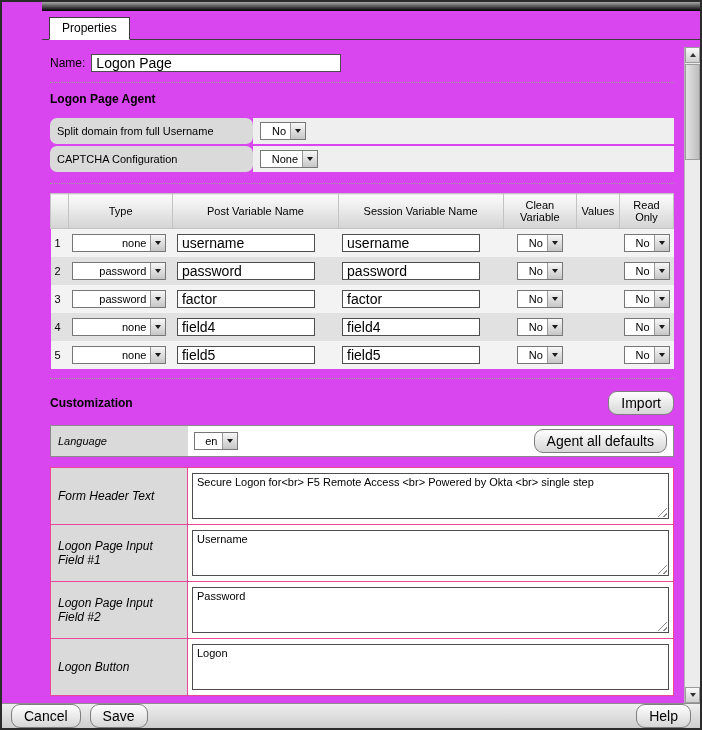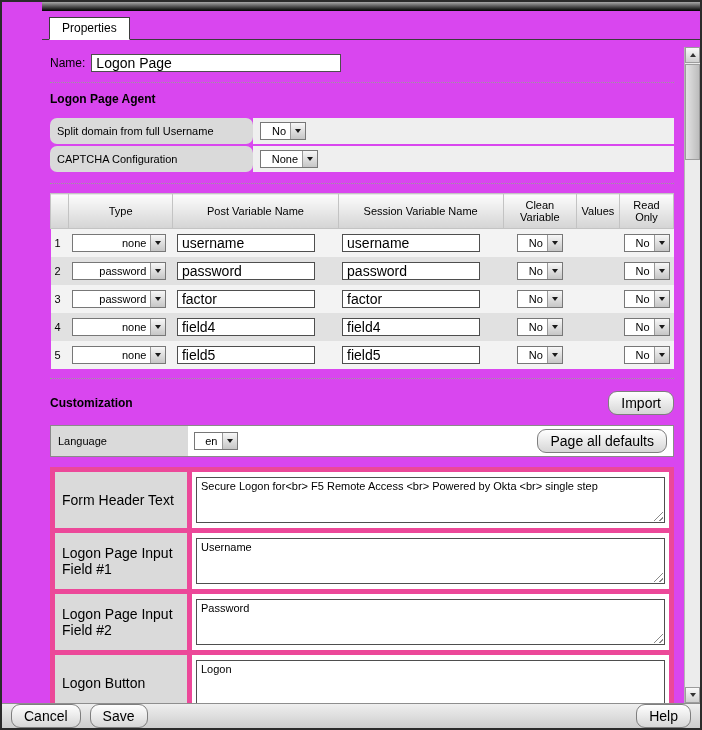--- a/index.html
+++ b/index.html
@@ -82,27 +82,27 @@
 
   .pbtn {
     border:1px solid #7e7e7e; border-radius:9px;
     background:linear-gradient(#ffffff,#d6d6d6);
     font-size:14px; padding:3px 12px; font-family:"Liberation Sans", sans-serif;
     color:#000; cursor:pointer; white-space:nowrap;
   }
 
   table.lang { width:100%; border:1px solid #8a8a8a; border-collapse:collapse; margin-bottom:10px; }
   .lang td { font-size:11px; padding:3px 6px; height:26px; }
-  .lang .lbl { background:#dadada; width:137px; padding-left:7px; }
+  .lang .lbl { background:#dadada; width:137px; padding-left:7px;font-style:italic; }
   .lang .val { background:#fff; }
   .lang .valflex { display:flex; align-items:center; justify-content:space-between; }
 
   table.form { width:100%; border:1px solid #8a8a8a; border-collapse:collapse; }
-  .form td { border:5px solid #ec4899; }
-  .form .fl { background:#dadada; width:137px; font-size:14px; padding:4px 7px; vertical-align:middle; }
+  .form td { border:1px solid #ec4899; }
+  .form .fl { background:#dadada; width:137px; font-size:12px; padding:4px 7px; vertical-align:middle;font-style:italic; }
   .form .fv { padding:5px 4px; background:#fff; }
   .ta-wrap { position:relative; }
   textarea.ta {
     width:100%; height:46px; border:1px solid #4e4e4e; resize:none; overflow:hidden;
     font-family:"Liberation Sans", sans-serif; font-size:11px; padding:2px 4px; display:block;
   }
   .grip {
     position:absolute; right:2px; bottom:2px; width:11px; height:11px; pointer-events:none;
     background:repeating-linear-gradient(-45deg, transparent 0 2px, #8a8a8a 2px 3px, transparent 3px 4px);
     clip-path:polygon(100% 0, 100% 100%, 0 100%);
@@ -344,21 +344,21 @@
           <tr>
         <td class="lbl">Language</td>
         <td class="val">
           <div class="valflex">
             <span class="sel sel-en">
               <span class="txt">en</span>
               <span class="btn">
                     <span class="arr"></span>
                   </span>
             </span>
-            <button class="pbtn">Page all defaults</button>
+            <button class="pbtn">Agent all defaults</button>
           </div>
         </td>
       </tr>
     </tbody>
       </table>
 
     <table class="form">
       <tbody>
           <tr>
         <td class="fl">Form Header Text</td>

